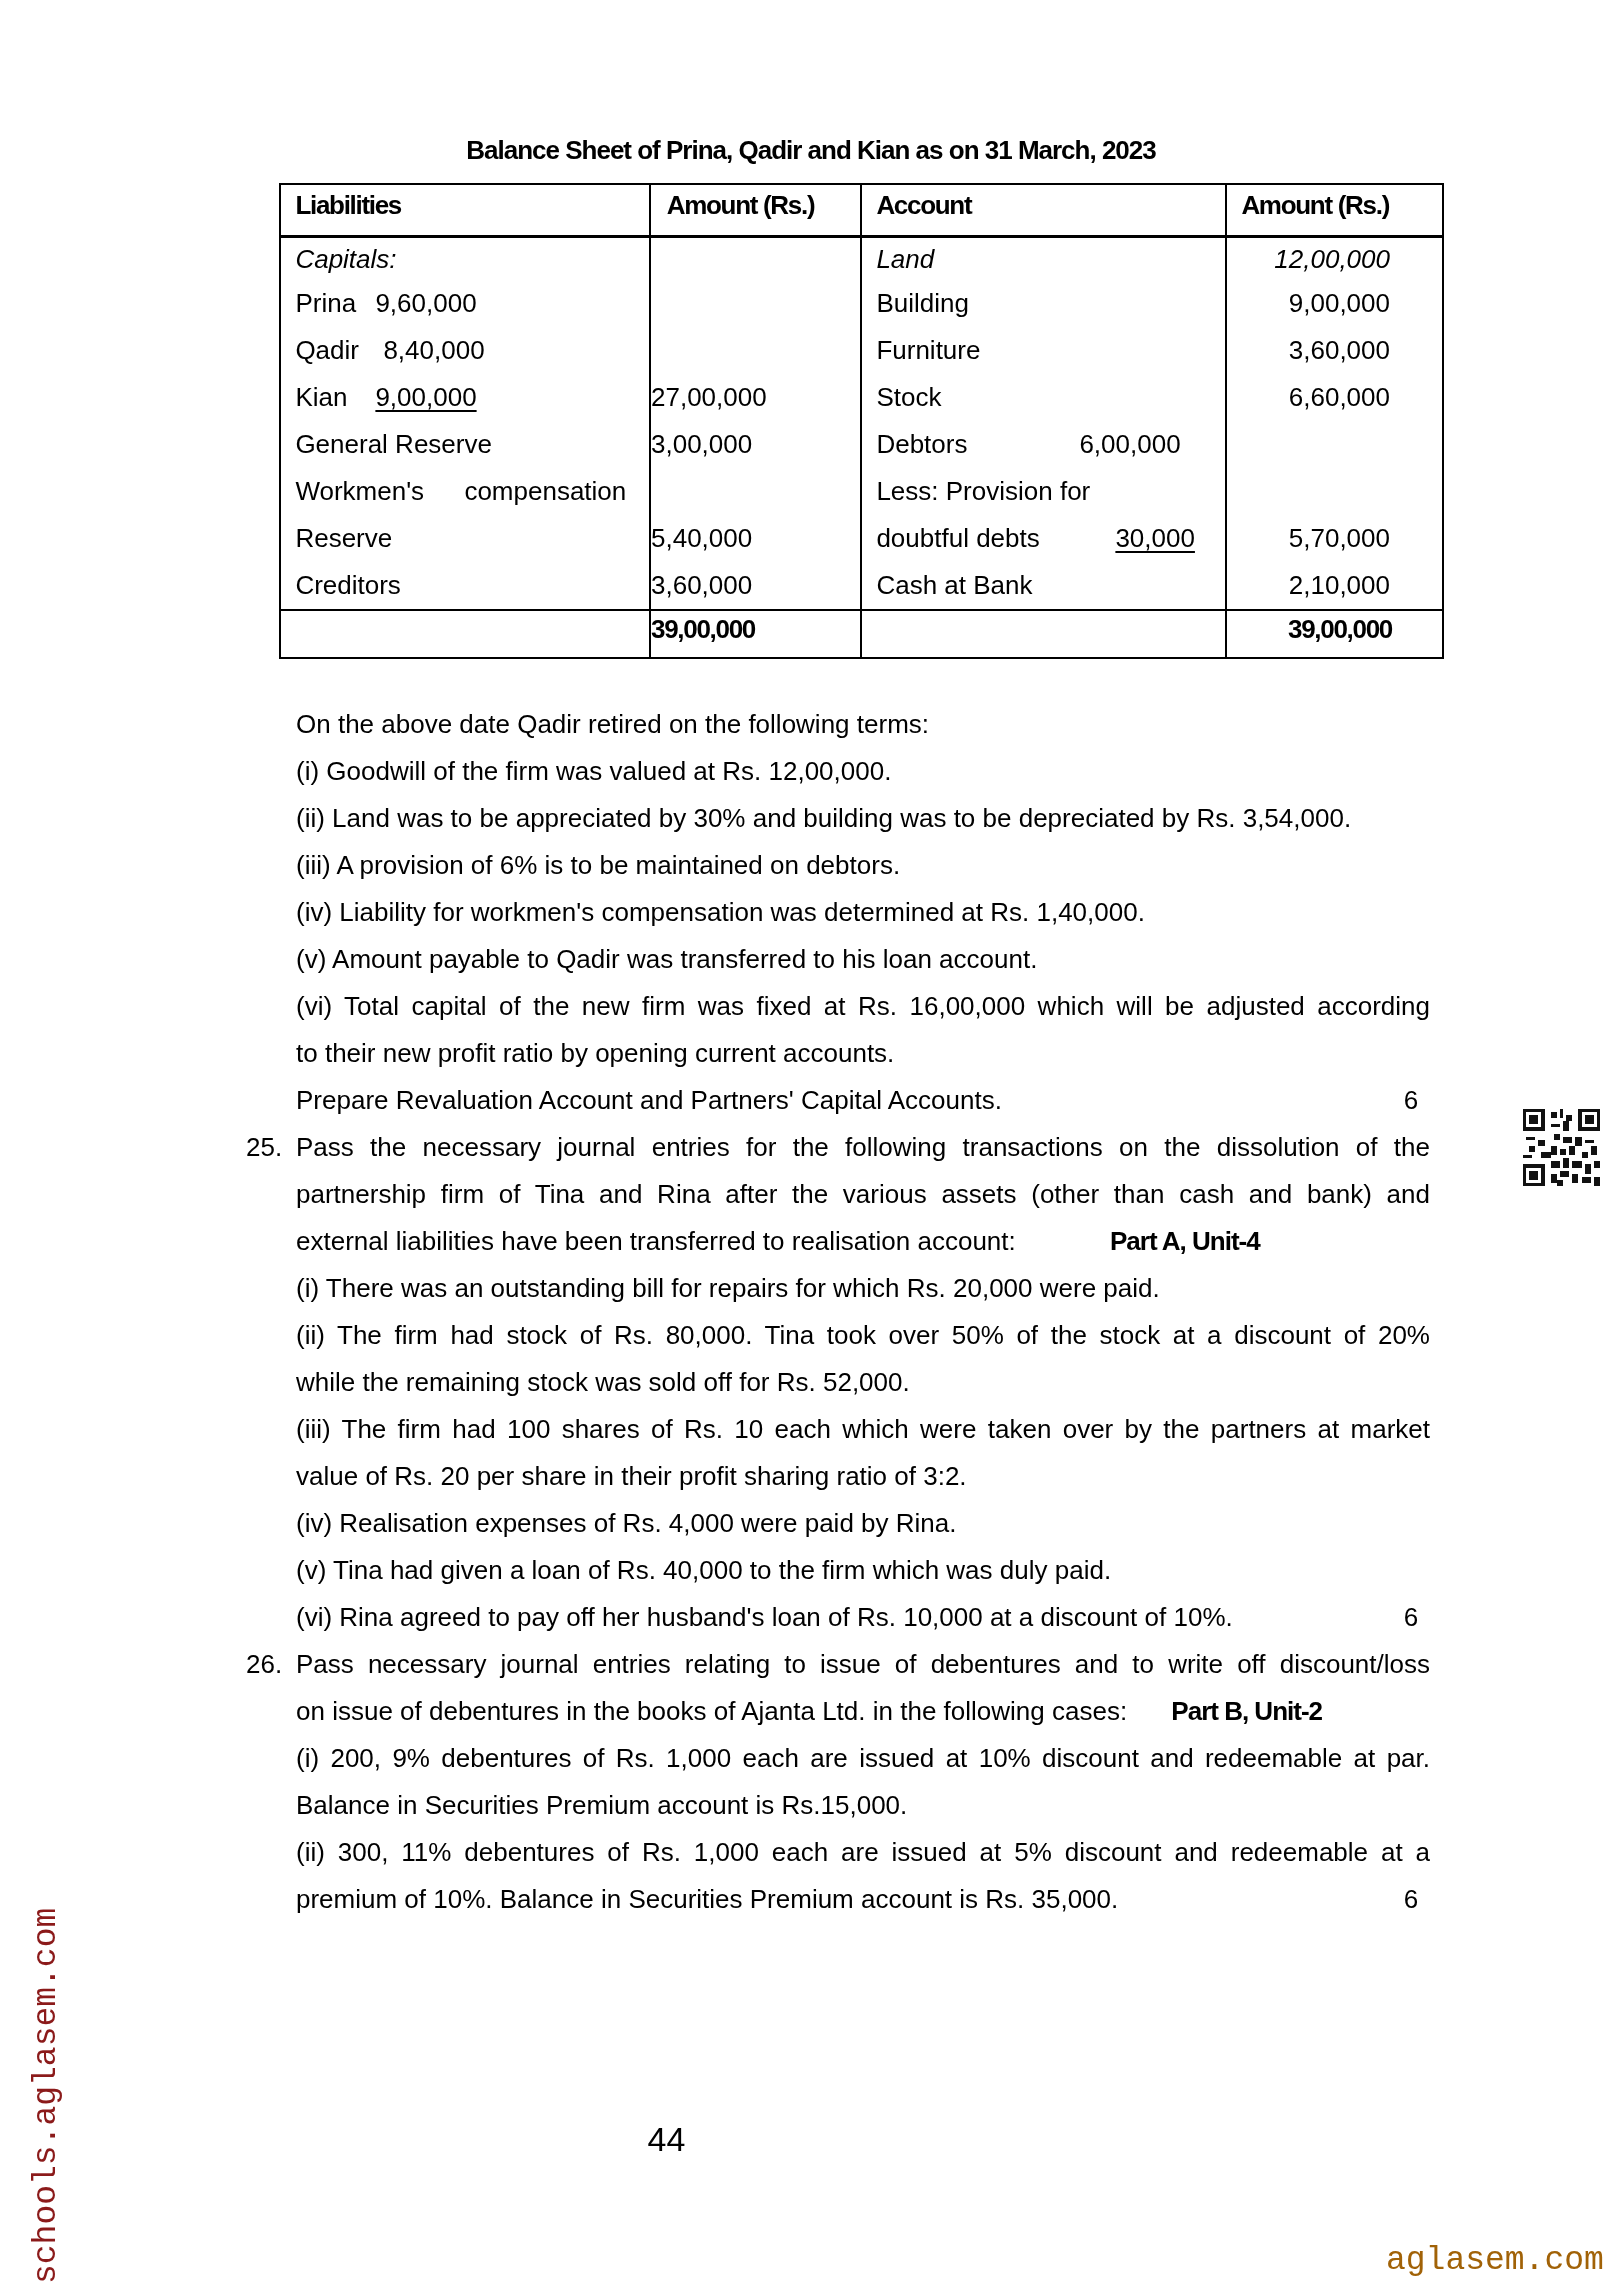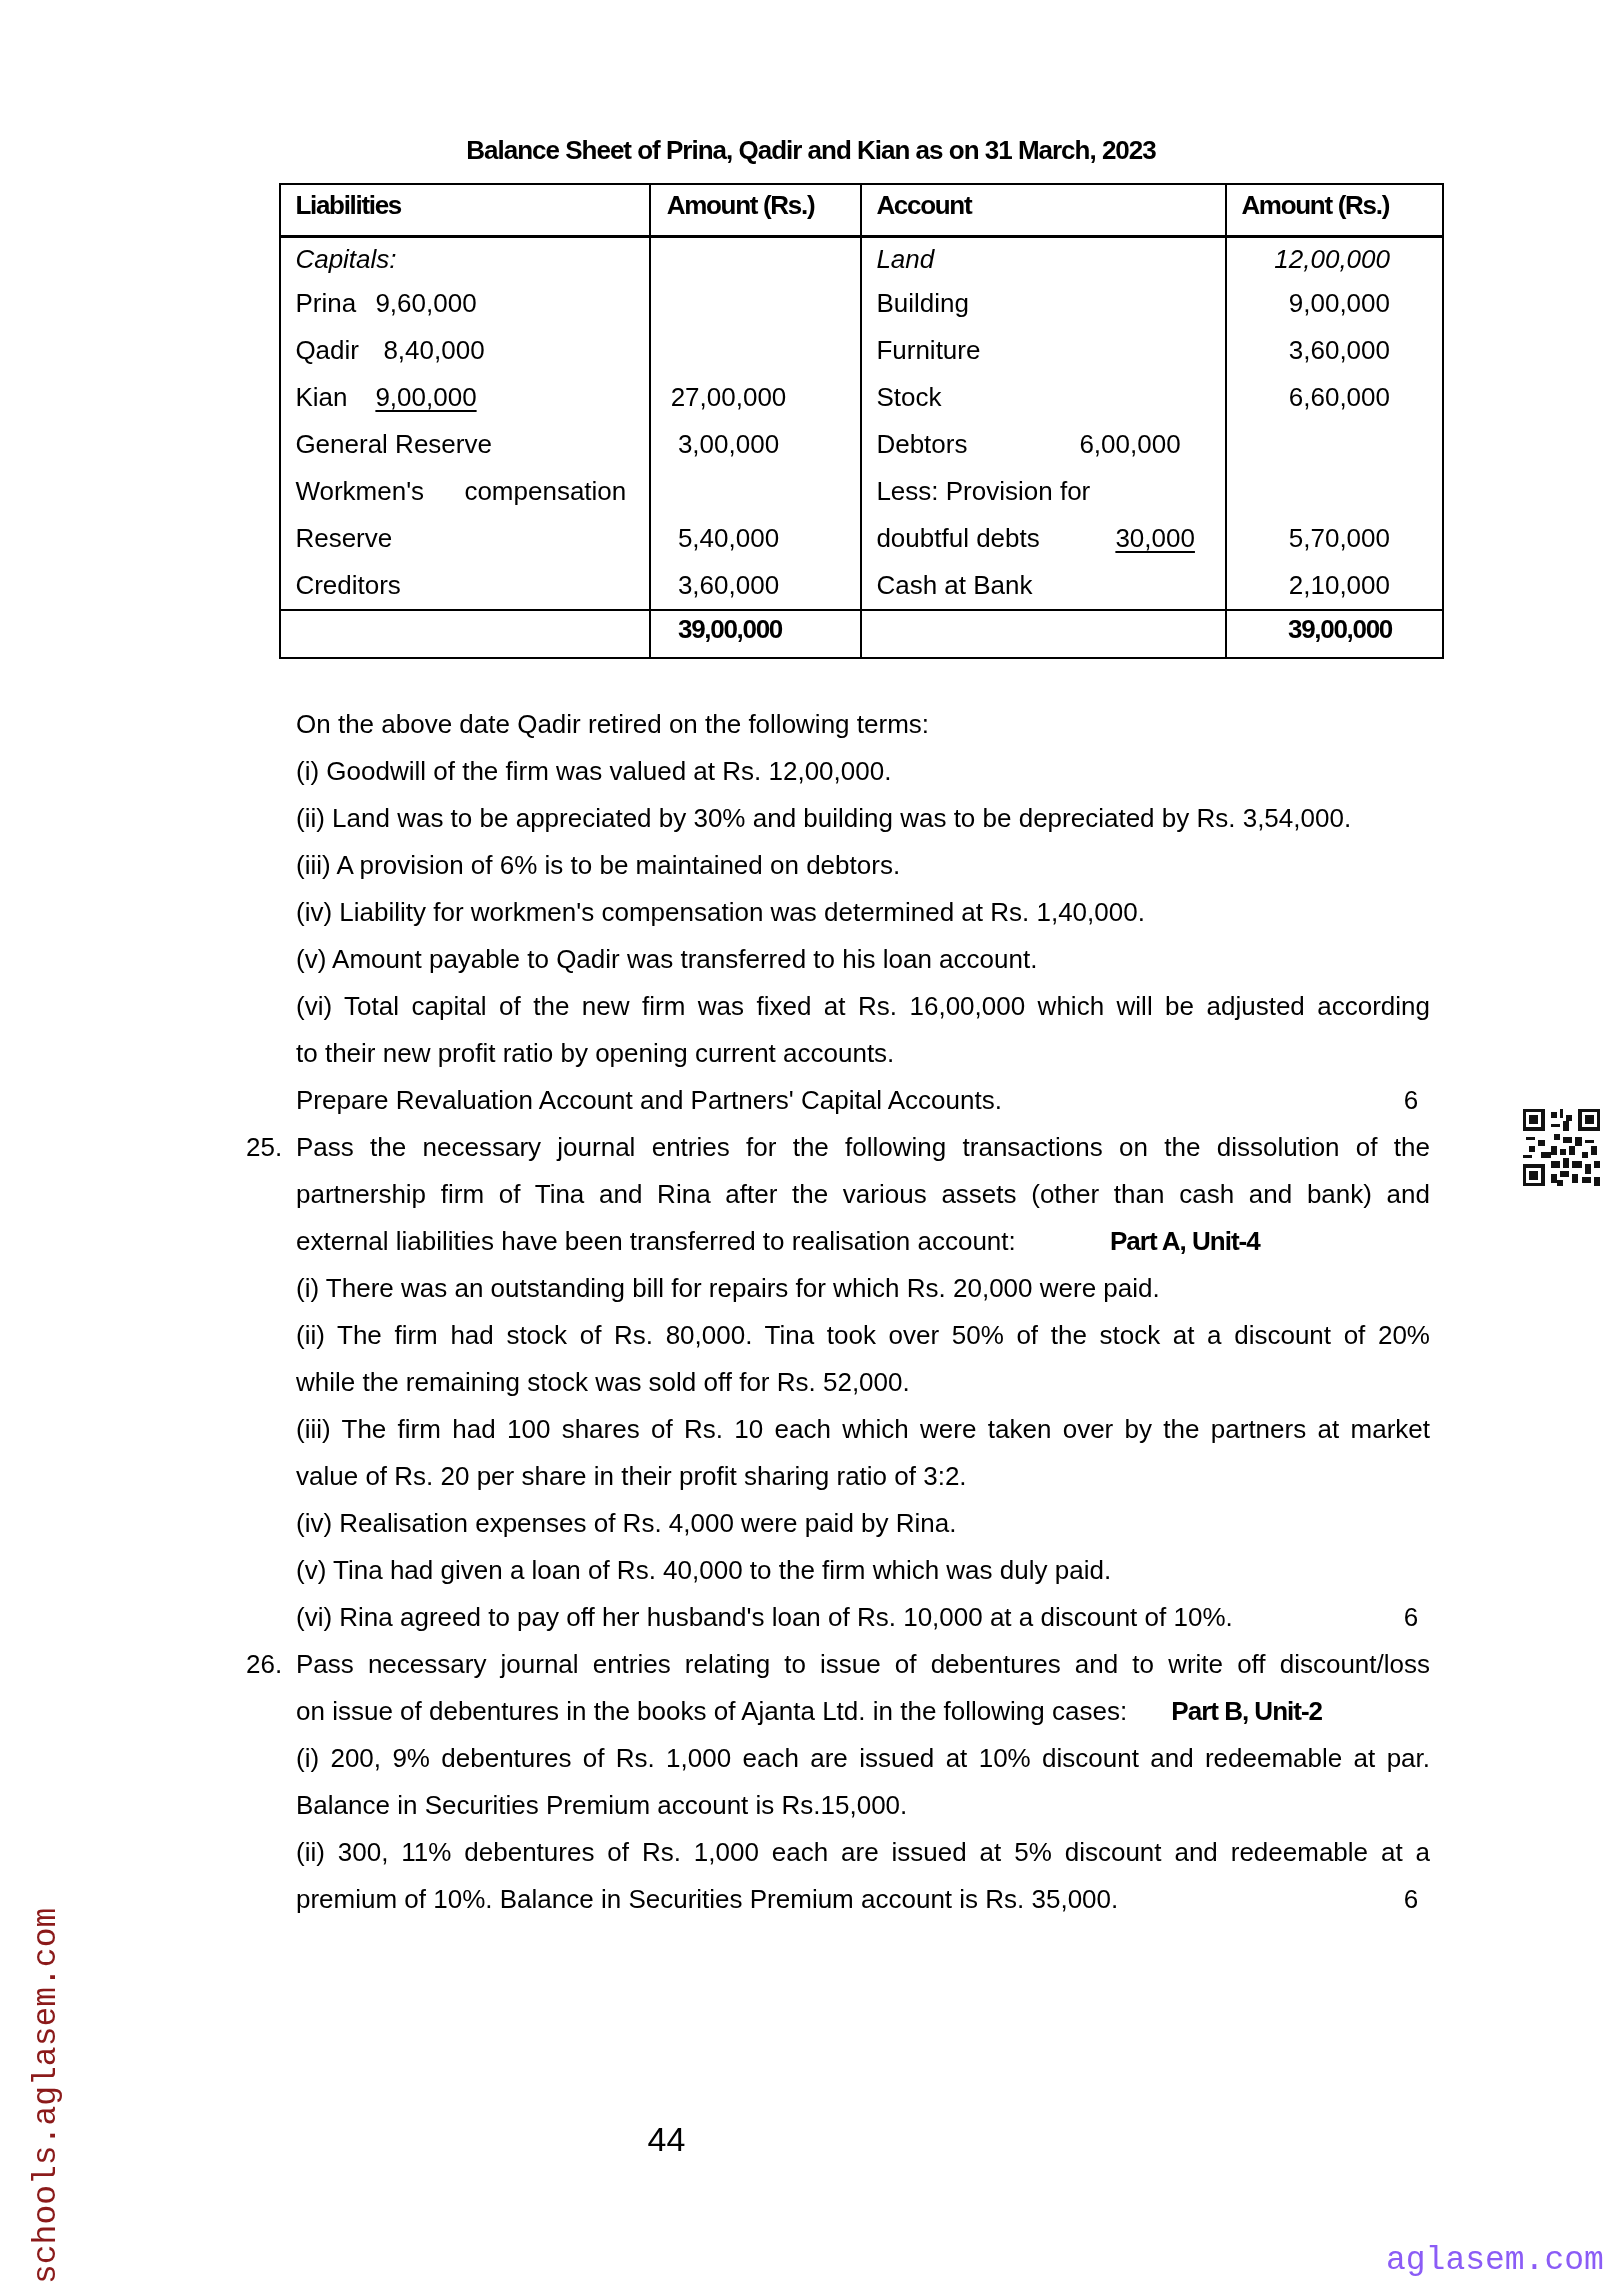--- a/index.html
+++ b/index.html
@@ -10,41 +10,41 @@
   table.bs { position: absolute; left: 279px; top: 183px; width: 1163px;
              border-collapse: collapse; font-size: 26px; table-layout: fixed; }
   table.bs td, table.bs th { border-left: 2.6px solid #000; border-right: 2.6px solid #000; padding: 0 0 0 14.4px;
              vertical-align: middle; white-space: nowrap; }
   table.bs thead th { height: 45px; border-top: 2.6px solid #000; border-bottom: 3.3px solid #000;
              text-align: left; font-weight: bold; letter-spacing: -1.3px; font-size: 26px; vertical-align: top; padding-top: 5.2px; }
   table.bs tbody td { height: 47px; line-height: 47px; padding-top: 0; padding-bottom: 0; }
   table.bs tbody tr:first-child td { height: 42px; line-height: 42px; font-style: italic; }
   table.bs tfoot td { height: 46px; border-top: 2.6px solid #000; border-bottom: 2.6px solid #000;
              font-weight: bold; letter-spacing: -1.3px; vertical-align: top; line-height: 37px; }
-  .amt { text-align: center; padding-right: 54px !important; padding-left: 0 !important; }
+  .amt { text-align: left; padding-right: 54px !important; padding-left: 0 !important; }
   .amt2 { text-align: right; padding-right: 52px !important; padding-left: 0 !important; }
   .ul { text-decoration: underline; text-underline-offset: 3.9px; text-decoration-thickness: 2px; }
   .name { display: inline-block; width: 80px; }
   .sub-debtors { display: inline-block; width: 216px; }
 
   .body-text { position: absolute; left: 246px; top: 701px; width: 1184px; font-size: 26px; }
   .line { height: 47px; line-height: 47px; position: relative; white-space: nowrap; }
   .ind { padding-left: 50px; }
   .qnum { position: absolute; left: 0; top: 0; }
   .justify { text-align: justify; text-align-last: justify; }
   .mark { position: absolute; right: 11.8px; top: 0; }
   .tag { font-weight: bold; letter-spacing: -1px; }
 
   .qr { position: absolute; left: 1523px; top: 1109px; width: 77px; height: 77px; }
   .page-num { position: absolute; left: 0; width: 1333px; text-align: center; top: 2123px;
               font-size: 34px; line-height: 33px; }
   .wm-left { position: absolute; left: 46px; top: 2284px; transform-origin: 0 0; transform: rotate(-90deg);
              font-family: "Liberation Mono", monospace; font-size: 33px; color: #8b1a1a; white-space: nowrap; line-height: 33px; margin-left: -16.4px; }
   .wm-right { position: absolute; left: 1386px; top: 2244px; font-family: "Liberation Mono", monospace;
-              font-size: 33px; color: #8b5cf6; line-height: 33px; white-space: nowrap; }
+              font-size: 33px; color: #a16207; line-height: 33px; white-space: nowrap; }
 </style>
 </head>
 <body>
 
 <div class="title">Balance Sheet of Prina, Qadir and Kian as on 31 March, 2023</div>
 
 <table class="bs">
   <colgroup>
     <col style="width:370px">
       <col style="width:211px">

